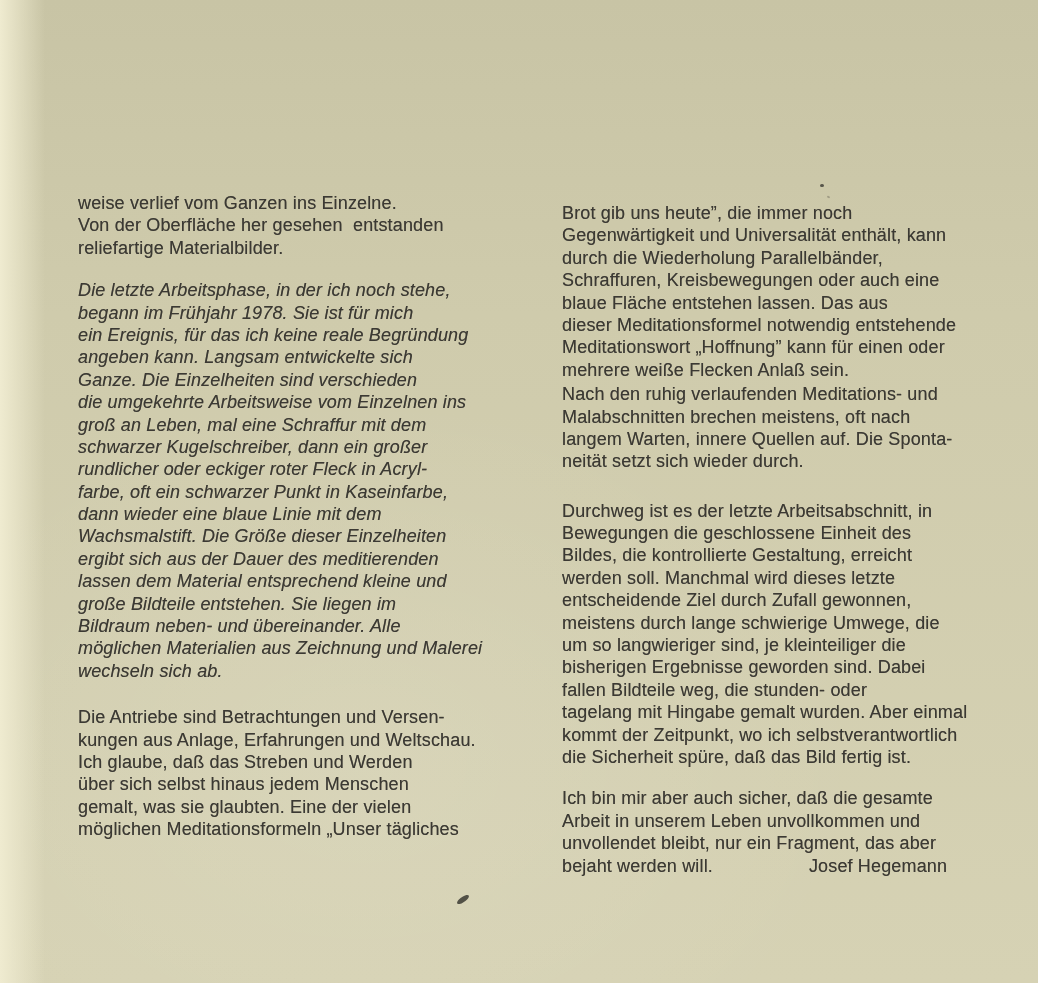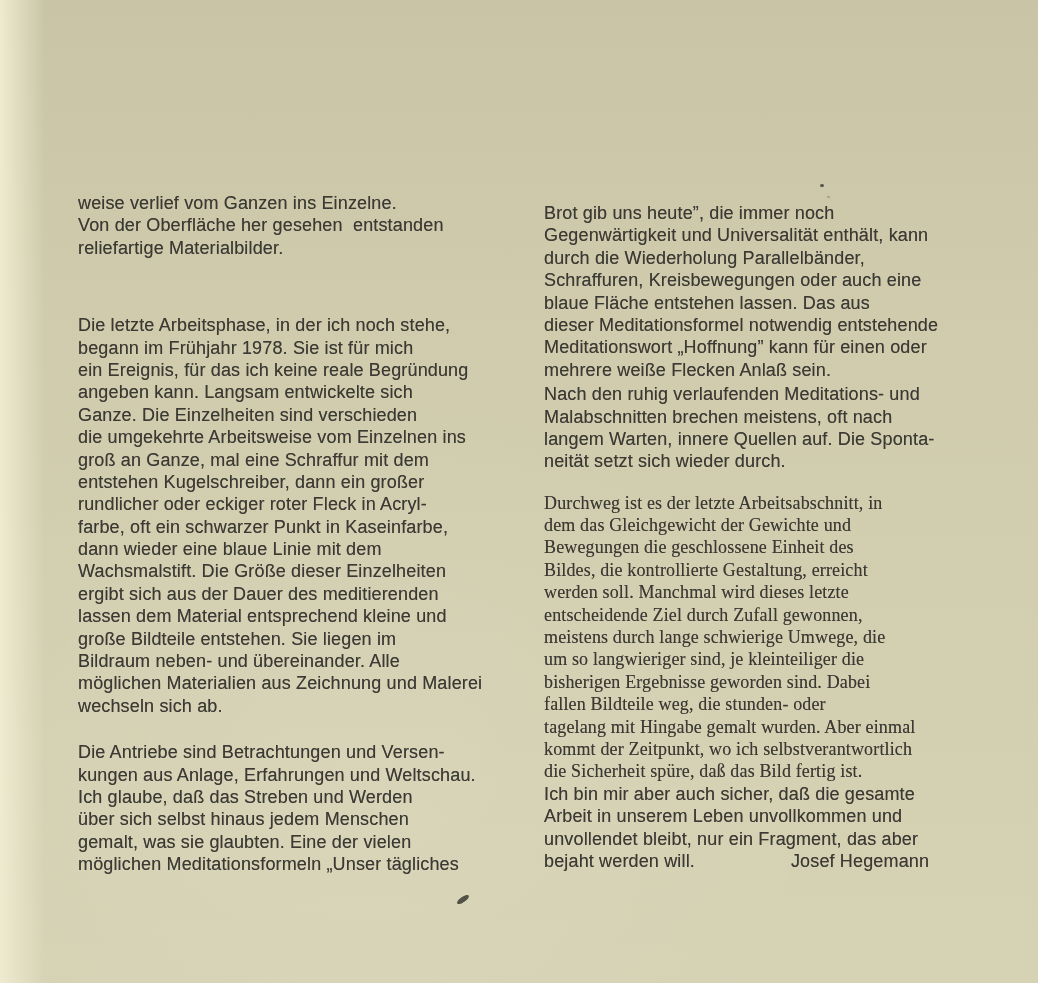--- a/index.html
+++ b/index.html
@@ -22,27 +22,27 @@
   }
   .col {
     position: absolute;
     color: var(--ink, #3b3933);
     font-size: 18px;
     line-height: 22.4px;
     letter-spacing: 0.15px;
     text-shadow: 0 0 0.6px rgba(59, 57, 51, 0.55);
   }
   #col-left  { left: 78px;  top: 192px; width: 445px; }
-  #col-right { left: 544px; top: 202px; width: 455px; }
+  #col-right { left: 562px; top: 202px; width: 455px; }
   .para { margin: 0; }
-  #col-left  .para:nth-child(2) { margin-top: 55px; }
+  #col-left  .para:nth-child(2) { margin-top: 20px; font-style: italic; }
   #col-left  .para:nth-child(3) { margin-top: 24px; }
   #col-right .para:nth-child(2) { margin-top: 2px; }
-  #col-right .para:nth-child(3) { margin-top: 19px; font-family: Liberation Serif, serif; }
-  #col-right .para:nth-child(4) { }
+  #col-right .para:nth-child(3) { margin-top: 27px; }
+  #col-right .para:nth-child(4) { margin-top: 19px; }
   .line {
     white-space: pre;   
     height: 22.4px;
   }
   .signature {
     display: inline-block;
     margin-left: 96px;
   }
   .mark {
     position: absolute;
@@ -60,22 +60,22 @@
         <div class="line">Von der Oberfläche her gesehen  entstanden</div>
         <div class="line">reliefartige Materialbilder.</div>
       </div>
       <div class="para">
         <div class="line">Die letzte Arbeitsphase, in der ich noch stehe,</div>
         <div class="line">begann im Frühjahr 1978. Sie ist für mich</div>
         <div class="line">ein Ereignis, für das ich keine reale Begründung</div>
         <div class="line">angeben kann. Langsam entwickelte sich</div>
         <div class="line">Ganze. Die Einzelheiten sind verschieden</div>
         <div class="line">die umgekehrte Arbeitsweise vom Einzelnen ins</div>
-        <div class="line">groß an Ganze, mal eine Schraffur mit dem</div>
-        <div class="line">entstehen Kugelschreiber, dann ein großer</div>
+        <div class="line">groß an Leben, mal eine Schraffur mit dem</div>
+        <div class="line">schwarzer Kugelschreiber, dann ein großer</div>
         <div class="line">rundlicher oder eckiger roter Fleck in Acryl-</div>
         <div class="line">farbe, oft ein schwarzer Punkt in Kaseinfarbe,</div>
         <div class="line">dann wieder eine blaue Linie mit dem</div>
         <div class="line">Wachsmalstift. Die Größe dieser Einzelheiten</div>
         <div class="line">ergibt sich aus der Dauer des meditierenden</div>
         <div class="line">lassen dem Material entsprechend kleine und</div>
         <div class="line">große Bildteile entstehen. Sie liegen im</div>
         <div class="line">Bildraum neben- und übereinander. Alle</div>
         <div class="line">möglichen Materialien aus Zeichnung und Malerei</div>
         <div class="line">wechseln sich ab.</div>
@@ -101,21 +101,20 @@
         <div class="line">mehrere weiße Flecken Anlaß sein.</div>
       </div>
       <div class="para">
         <div class="line">Nach den ruhig verlaufenden Meditations- und</div>
         <div class="line">Malabschnitten brechen meistens, oft nach</div>
         <div class="line">langem Warten, innere Quellen auf. Die Sponta-</div>
         <div class="line">neität setzt sich wieder durch.</div>
       </div>
       <div class="para">
         <div class="line">Durchweg ist es der letzte Arbeitsabschnitt, in</div>
-        <div class="line">dem das Gleichgewicht der Gewichte und</div>
         <div class="line">Bewegungen die geschlossene Einheit des</div>
         <div class="line">Bildes, die kontrollierte Gestaltung, erreicht</div>
         <div class="line">werden soll. Manchmal wird dieses letzte</div>
         <div class="line">entscheidende Ziel durch Zufall gewonnen,</div>
         <div class="line">meistens durch lange schwierige Umwege, die</div>
         <div class="line">um so langwieriger sind, je kleinteiliger die</div>
         <div class="line">bisherigen Ergebnisse geworden sind. Dabei</div>
         <div class="line">fallen Bildteile weg, die stunden- oder</div>
         <div class="line">tagelang mit Hingabe gemalt wurden. Aber einmal</div>
         <div class="line">kommt der Zeitpunkt, wo ich selbstverantwortlich</div>

